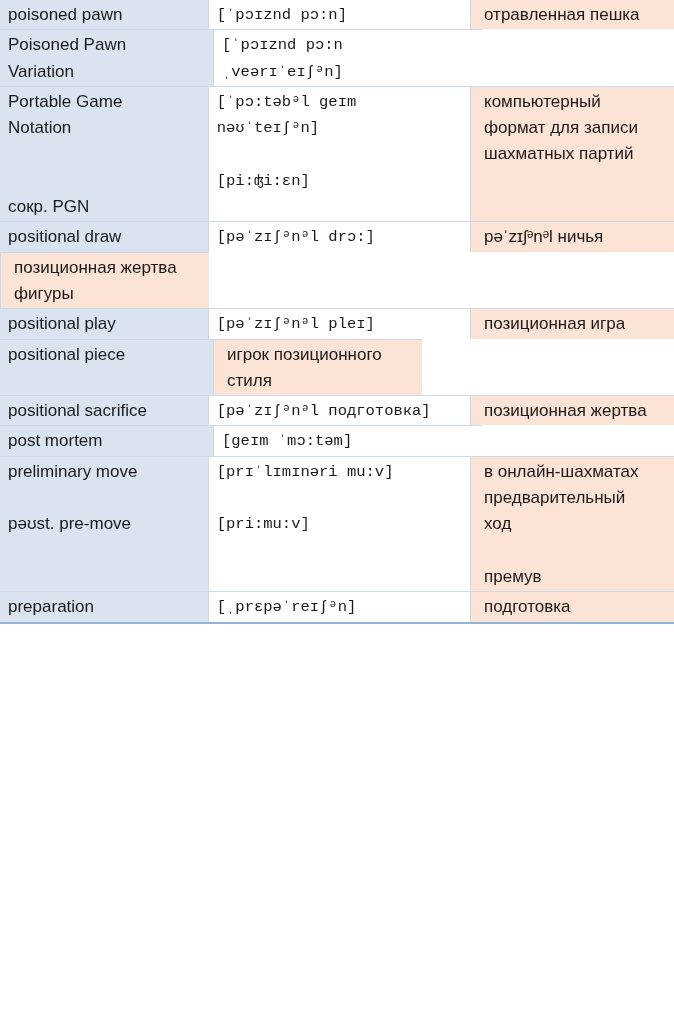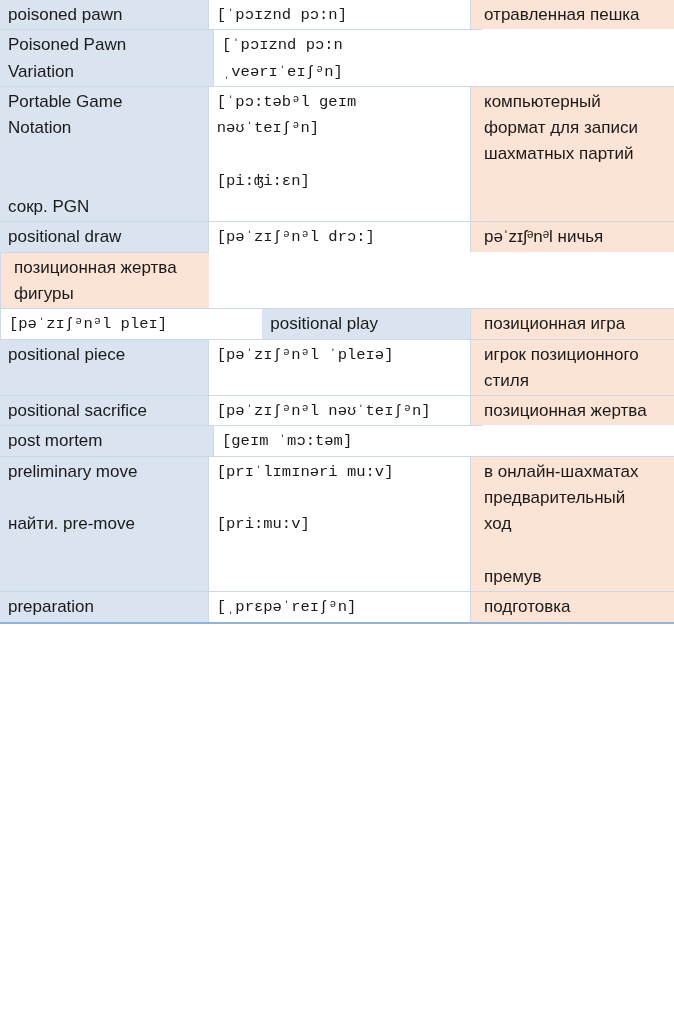--- a/index.html
+++ b/index.html
@@ -98,47 +98,46 @@
     <div class="cell col-ipa">[pəˈzɪʃᵊnᵊl drɔ:]</div>
     <div class="cell col-translation">pəˈzɪʃᵊnᵊl ничья</div>
   </div>
 
   <div class="row">
     <div class="cell col-translation">позиционная жертва
 фигуры</div>
   </div>
 
   <div class="row">
+    <div class="cell col-term">positional play</div>
     <div class="cell col-ipa">[pəˈzɪʃᵊnᵊl pleɪ]</div>
-    <div class="cell col-term">positional play</div>
     <div class="cell col-translation">позиционная игра</div>
   </div>
 
   <div class="row">
     <div class="cell col-term">positional piece</div>
-    <div class="cell col-ipa">[pəˈzɪʃᵊnᵊl ˈpleɪə]</div>
     <div class="cell col-translation">игрок позиционного
 стиля</div>
   </div>
 
   <div class="row">
     <div class="cell col-term">positional sacrifice</div>
-    <div class="cell col-ipa">[pəˈzɪʃᵊnᵊl nəʊˈteɪʃᵊn]</div>
+    <div class="cell col-ipa">[pəˈzɪʃᵊnᵊl подготовка]</div>
     <div class="cell col-translation">позиционная жертва</div>
   </div>
 
   <div class="row">
     <div class="cell col-term">post mortem</div>
     <div class="cell col-ipa">[geɪm ˈmɔ:təm]</div>
   </div>
 
   <div class="row">
     <div class="cell col-term">preliminary move
 
-найти. pre-move</div>
+pəʊst. pre-move</div>
     <div class="cell col-ipa">[prɪˈlɪmɪnəri mu:v]
 
 [pri:mu:v]</div>
     <div class="cell col-translation">в онлайн-шахматах
 предварительный
 ход
 
 премув</div>
   </div>
 

